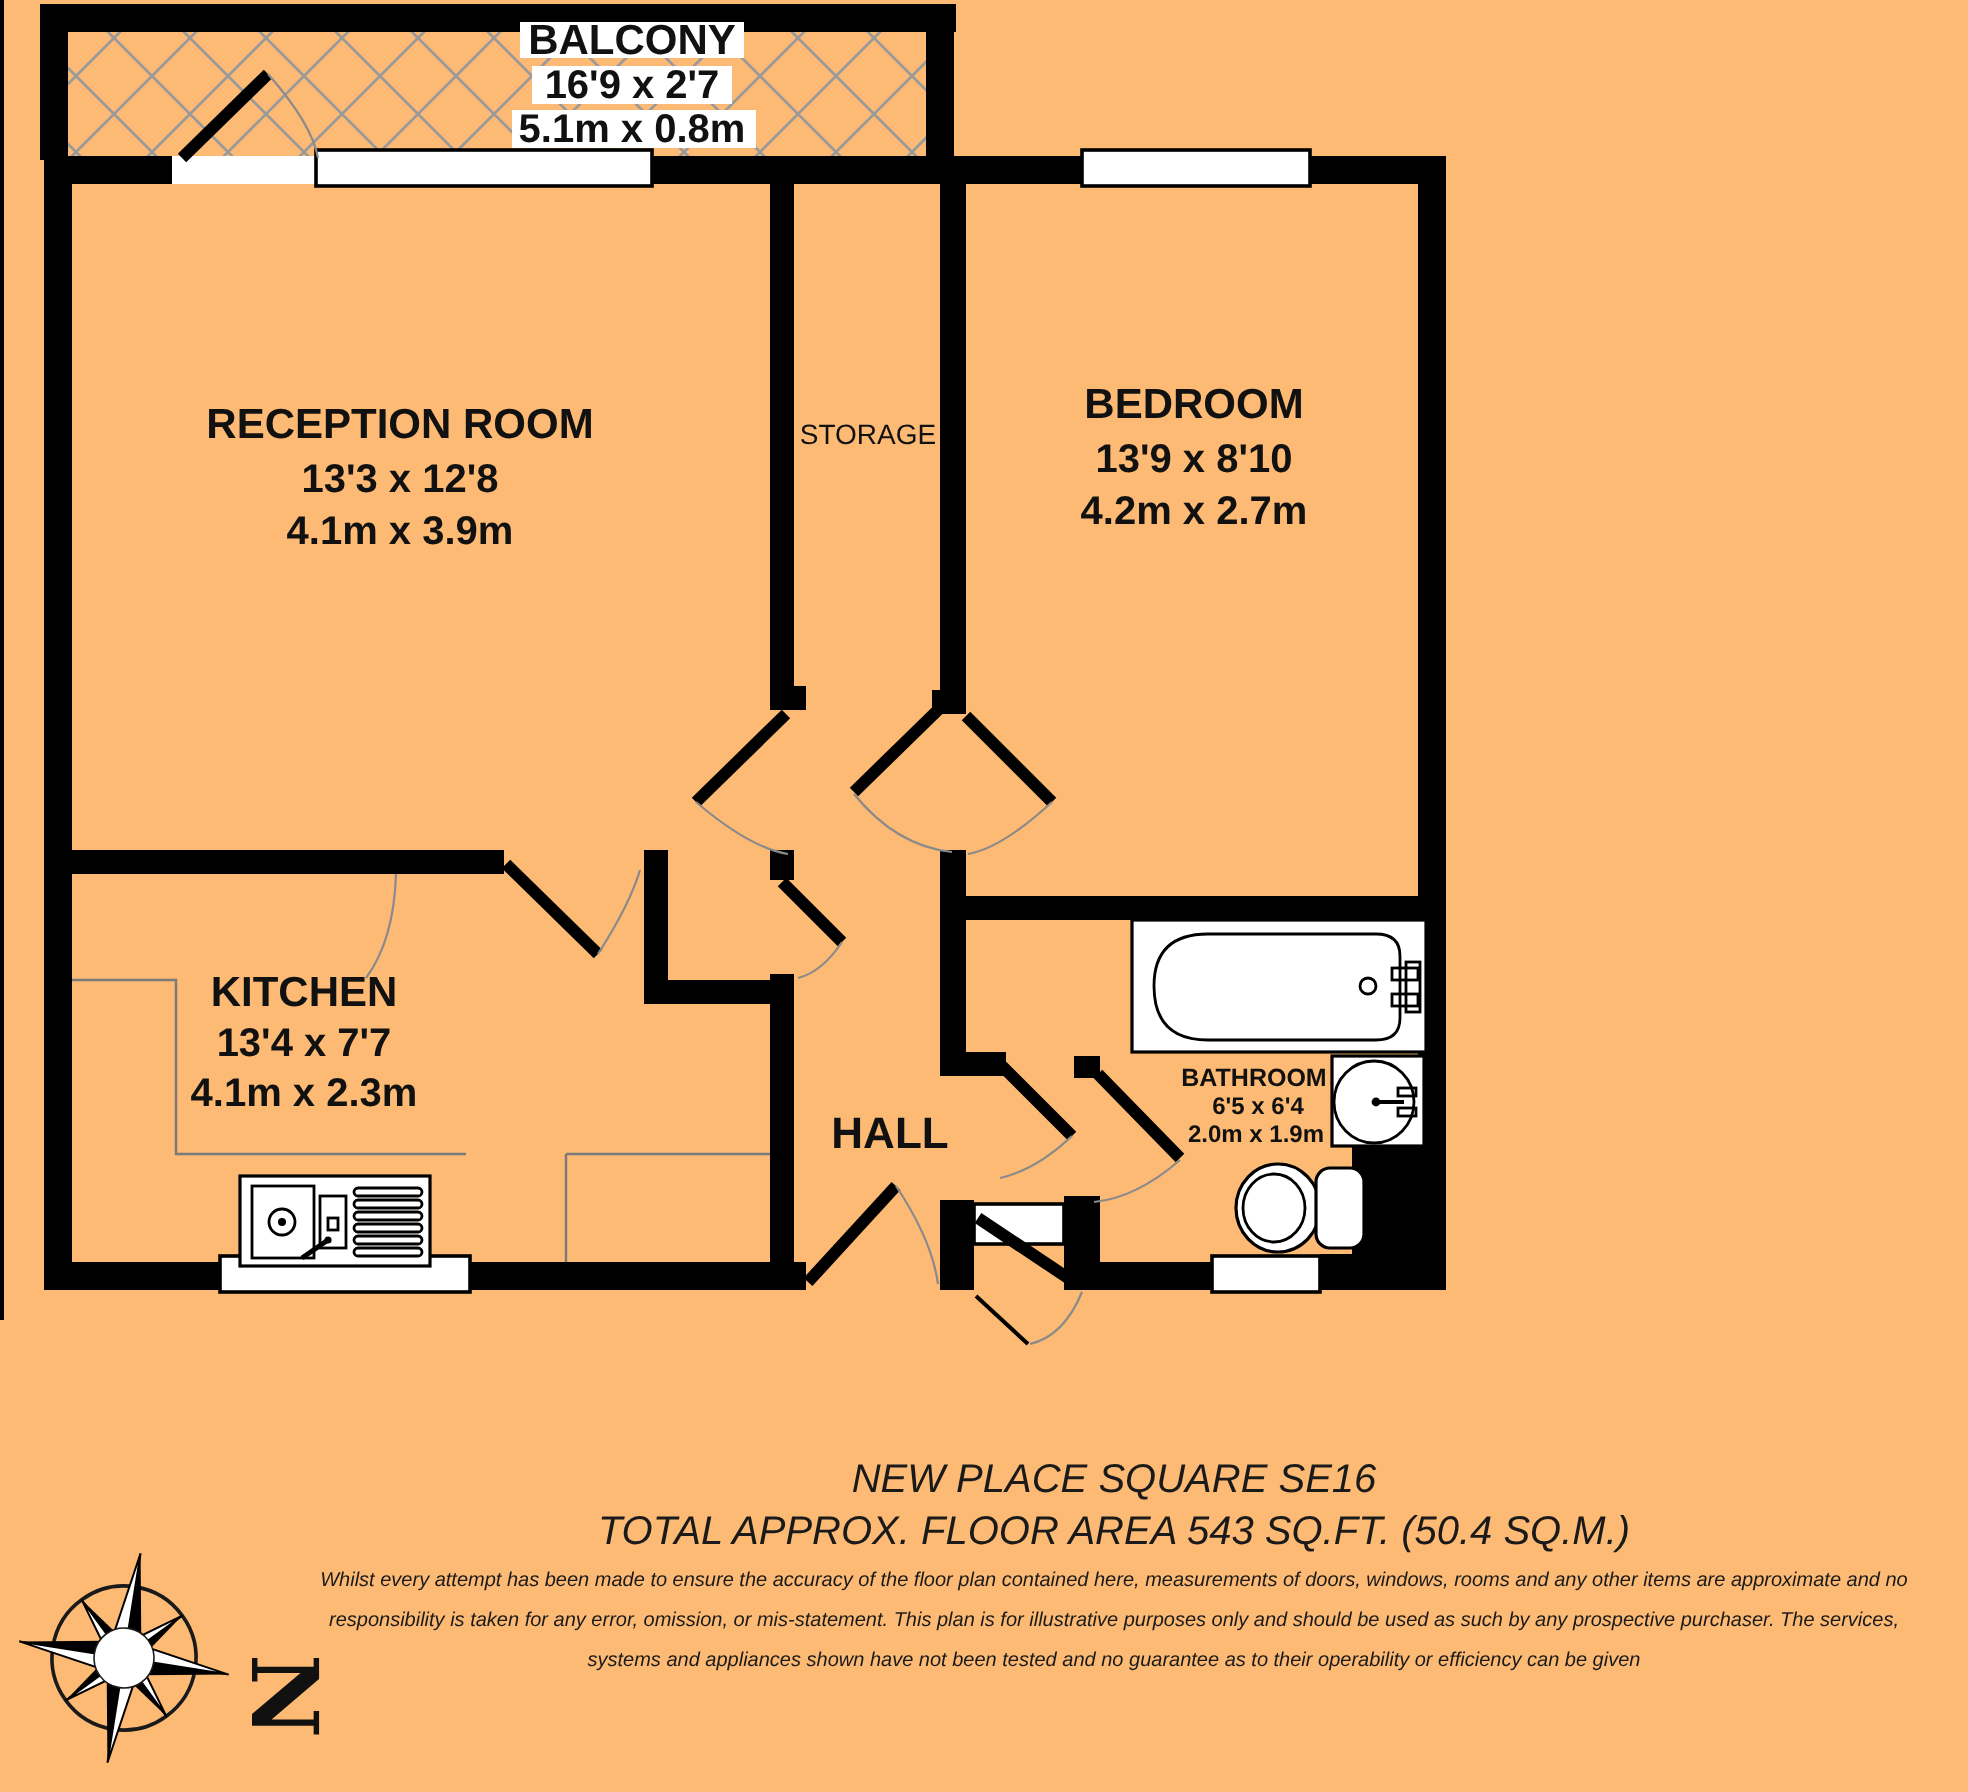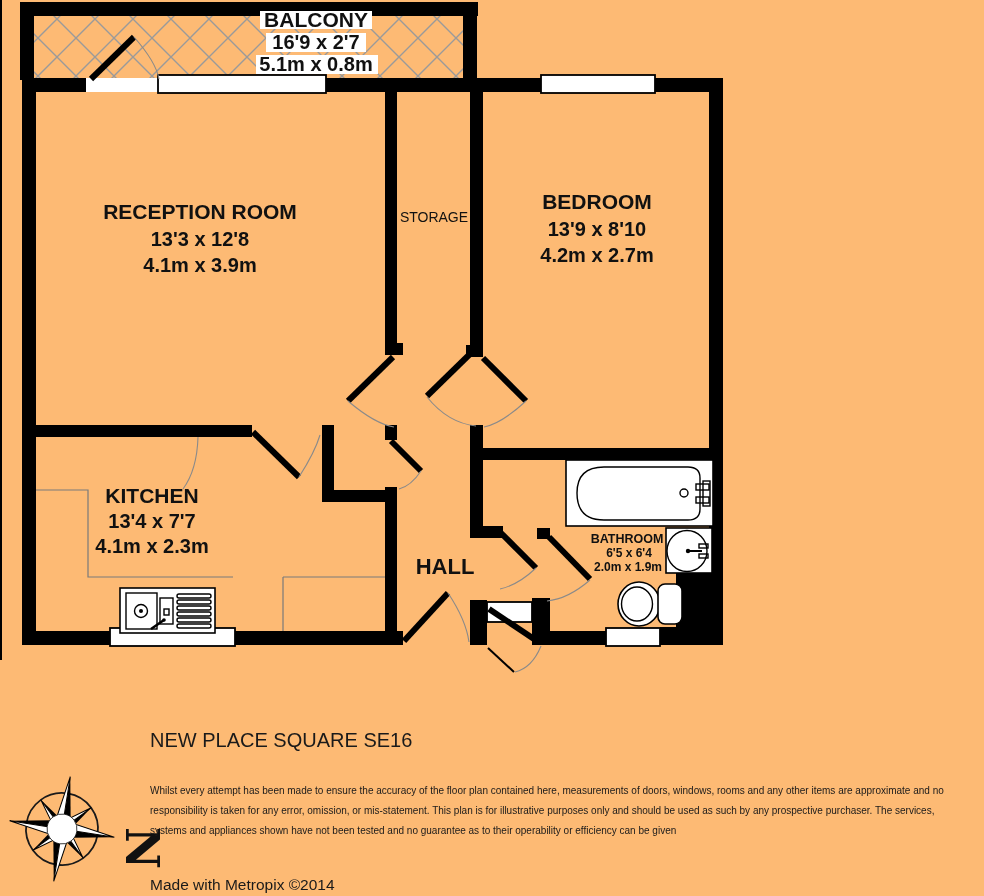--- a/index.html
+++ b/index.html
@@ -10,21 +10,21 @@
   .win{fill:#fff;stroke:#000;stroke-width:1.8;}
   .open{fill:#fff;}
   .fix{fill:#fff;stroke:#000;stroke-width:1.6;}
   .thin{fill:none;stroke:#000;stroke-width:1.4;}
   .counter{fill:none;stroke:#7a7a7a;stroke-width:1.2;}
   .arc{fill:none;stroke:#8a8a8a;stroke-width:1.1;}
   .leaf{stroke:#000;stroke-width:6;}
   .leaf-thin{stroke:#000;stroke-width:2;}
   .lbl{font-family:"Liberation Sans",sans-serif;font-weight:bold;fill:#111;text-anchor:middle;}
   .lbl-sm{font-family:"Liberation Sans",sans-serif;fill:#111;text-anchor:middle;}
-  .footer-line{position:absolute;left:150px;width:814px;text-align:left;color:#1a1a1a;}
+  .footer-line{position:absolute;left:150px;width:814px;text-align:center;color:#1a1a1a;font-style:italic;}
   #address{top:729px;font-size:20px;}
   #area{top:755px;font-size:20px;}
   #disclaimer{top:781px;font-size:10px;line-height:20px;}
   #credit{top:876px;font-size:15.5px;}
 </style>
 </head>
 <body>
 
 <div id="page">
 
@@ -212,16 +212,16 @@
     <polygon points="-53,0 -11,-7 0,0" fill="#000"></polygon>
     <polygon points="-53,0 -11,7 0,0" fill="#fff" stroke="#000" stroke-width="1"></polygon>
     <polygon points="0,-53 7,-11 0,0" fill="#000"></polygon>
     <polygon points="0,-53 -7,-11 0,0" fill="#fff" stroke="#000" stroke-width="1"></polygon>
     <circle cx="0" cy="0" r="15" fill="#fff" stroke="#1a1a1a" stroke-width="0.8"></circle>
   </g>
   <text x="126" y="848" transform="rotate(90 126 848)" text-anchor="middle" font-family="DejaVu Serif, serif" font-weight="bold" font-size="46" fill="#111">N</text>
 </svg>
 
   <div id="address" class="footer-line">NEW PLACE SQUARE SE16</div>
+  <div id="area" class="footer-line">TOTAL APPROX. FLOOR AREA 543 SQ.FT. (50.4 SQ.M.)</div>
   <div id="disclaimer" class="footer-line">Whilst every attempt has been made to ensure the accuracy of the floor plan contained here, measurements of doors, windows, rooms and any other items are approximate and no responsibility is taken for any error, omission, or mis-statement. This plan is for illustrative purposes only and should be used as such by any prospective purchaser. The services, systems and appliances shown have not been tested and no guarantee as to their operability or efficiency can be given</div>
-  <div id="credit" class="footer-line">Made with Metropix ©2014</div>
 
 </div>
 
 </body></html>

